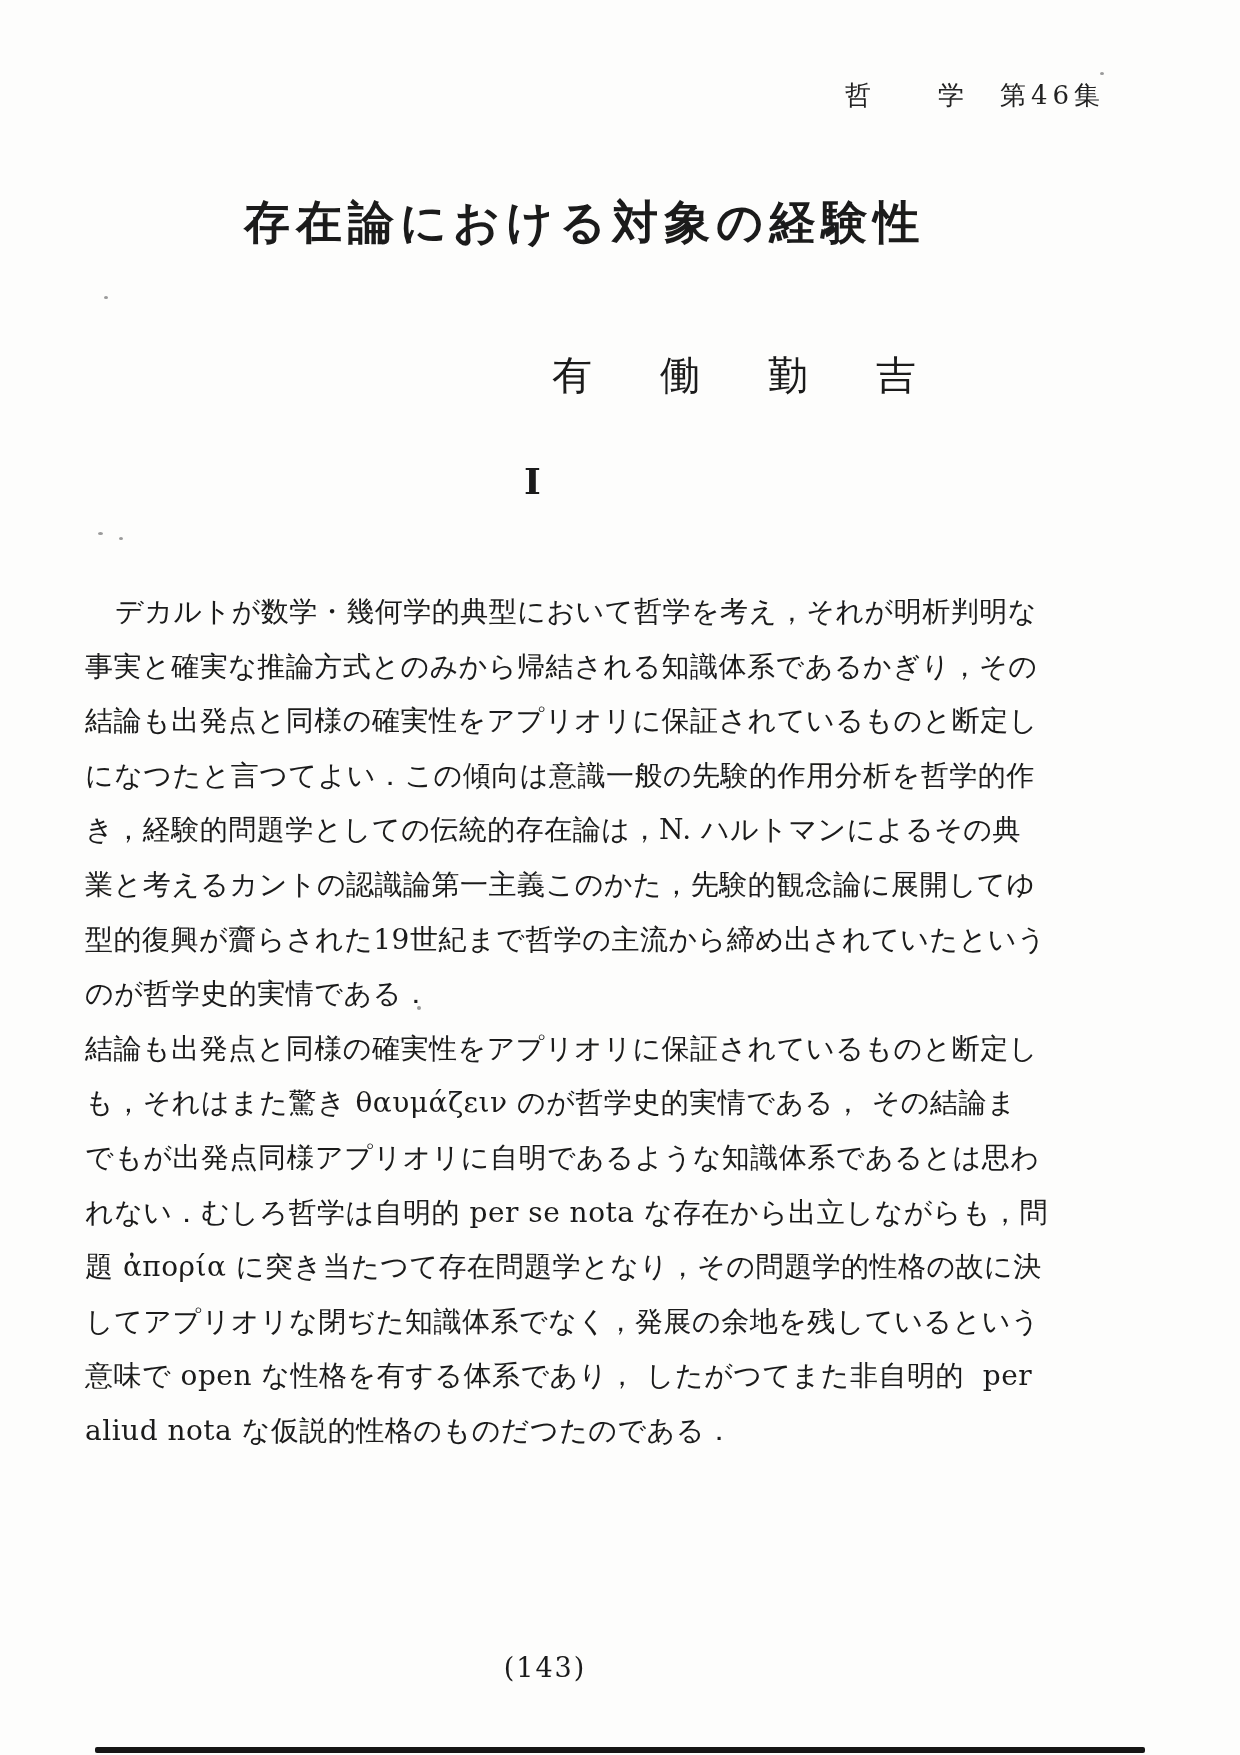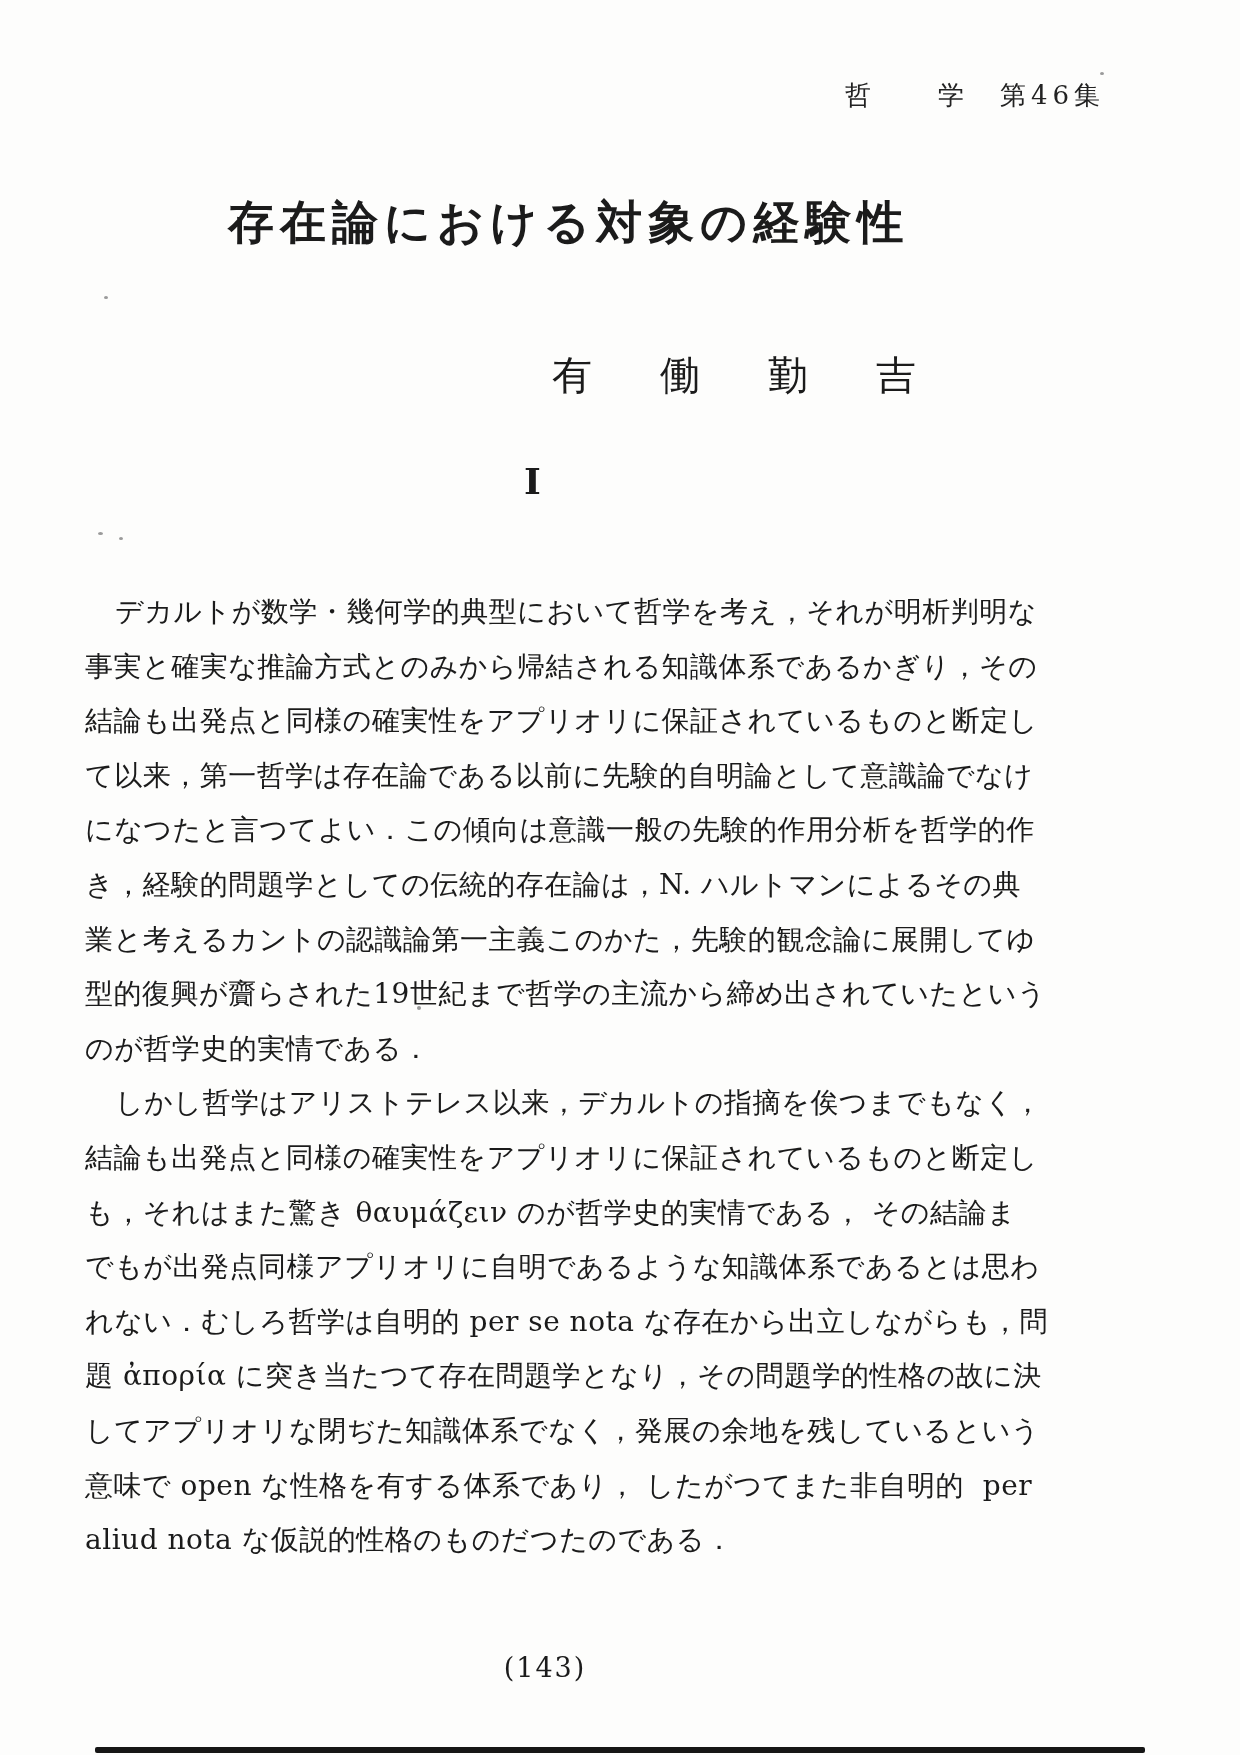--- a/index.html
+++ b/index.html
@@ -22,21 +22,21 @@
     top: 78px;
     right: 135px;
     font-size: 26px;
     letter-spacing: 5px;
     white-space: pre;
     color: #222;
   }
   .article-title {
     position: absolute;
     top: 192px;
-    left: 228px;
+    left: 244px;
     font-size: 46px;
     font-weight: 600;
     letter-spacing: 6px;
     white-space: pre;
   }
   .article-author {
     position: absolute;
     top: 348px;
     left: 552px;
     font-size: 40px;
@@ -105,27 +105,25 @@
   <div class="article-title">存在論における対象の経験性</div>
 
   <div class="article-author">有　働　勤　吉</div>
 
   <div class="section-heading">I</div>
 
   <div class="body-text">
     <div class="line indent">デカルトが数学・幾何学的典型において哲学を考え，それが明析判明な</div>
     <div class="line">事実と確実な推論方式とのみから帰結される知識体系であるかぎり，その</div>
     <div class="line">結論も出発点と同様の確実性をアプリオリに保証されているものと断定し</div>
-    <div class="line">て以来，第一哲学は存在論である以前に先験的自明論として意識論でなけ</div>
     <div class="line">になつたと言つてよい．この傾向は意識一般の先験的作用分析を哲学的作</div>
     <div class="line">き，経験的問題学としての伝統的存在論は，N. ハルトマンによるその典</div>
     <div class="line">業と考えるカントの認識論第一主義このかた，先験的観念論に展開してゆ</div>
     <div class="line">型的復興が齎らされた19世紀まで哲学の主流から締め出されていたという</div>
     <div class="line">のが哲学史的実情である．</div>
-    <div class="line indent">しかし哲学はアリストテレス以来，デカルトの指摘を俟つまでもなく，</div>
     <div class="line">結論も出発点と同様の確実性をアプリオリに保証されているものと断定し</div>
     <div class="line">も，それはまた驚き θαυμάζειν のが哲学史的実情である， その結論ま</div>
     <div class="line">でもが出発点同様アプリオリに自明であるような知識体系であるとは思わ</div>
     <div class="line">れない．むしろ哲学は自明的 per se nota な存在から出立しながらも，問</div>
     <div class="line">題 ἀπορία に突き当たつて存在問題学となり，その問題学的性格の故に決</div>
     <div class="line">してアプリオリな閉ぢた知識体系でなく，発展の余地を残しているという</div>
     <div class="line">意味で open な性格を有する体系であり， したがつてまた非自明的  per</div>
     <div class="line">aliud nota な仮説的性格のものだつたのである．</div>
   </div>
 

